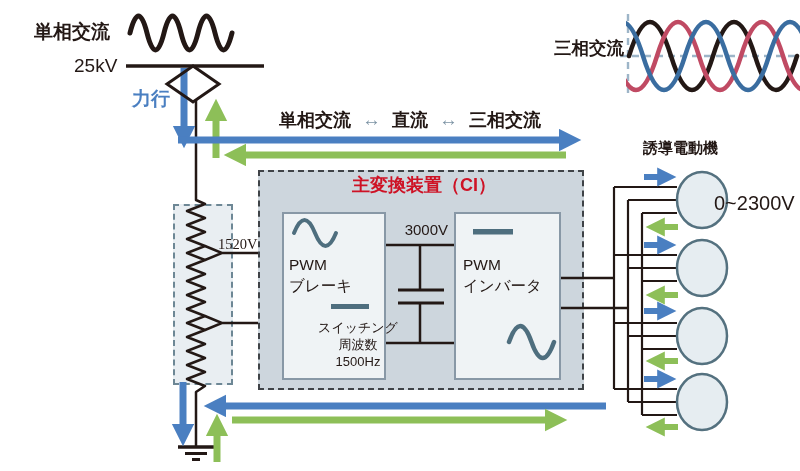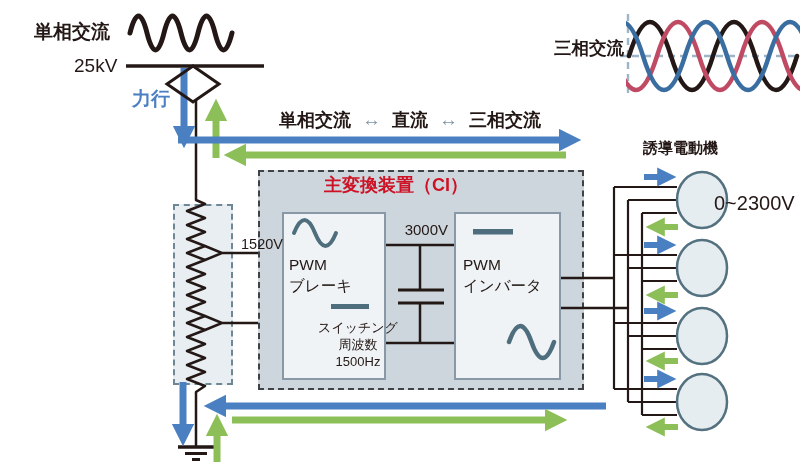--- a/index.html
+++ b/index.html
@@ -18,21 +18,21 @@
   .xfmr{left:147px;top:204px;width:60px;height:181px;background:#e9eef2;
         border:2px dashed #6d8795;z-index:1;}
   .unitbox{background:var(--boxfill);border:2px solid var(--boxborder);z-index:2;}
   .conv{left:256px;top:212px;width:104px;height:168px;}
   .inv{left:428px;top:212px;width:107px;height:168px;}
   svg.wires{position:absolute;left:0;top:0;z-index:3;pointer-events:none;}
   .txt{z-index:4;}
   .flowrow{position:absolute;left:253px;top:108px;display:flex;gap:11px;align-items:center;
            font-size:18px;font-weight:bold;z-index:4;}
   .flowrow .darr{color:#7c93a4;font-size:19px;}
-  .ci-title{left:232px;top:175px;width:276px;text-align:center;font-size:18px;}
+  .ci-title{left:232px;top:175px;width:276px;text-align:center;font-size:18px;padding-left:28px;}
   .note{left:256px;top:319px;width:104px;text-align:center;font-size:13px;line-height:17px;font-weight:normal;}
   .unitname{font-size:15.5px;line-height:21px;}
   .unitname span{display:block;}
 </style>
 </head>
 <body>
 
 <div class="stage">
 
   <div class="box ci-panel"></div>
@@ -159,21 +159,21 @@
     <span>単相交流</span>
     <span class="darr">↔</span>
     <span>直流</span>
     <span class="darr">↔</span>
     <span>三相交流</span>
   </div>
 
   <div class="lbl txt b" style="left:528px;top:38px;font-size:17.5px;">三相交流</div>
 
   <div class="lbl txt b red ci-title" style="position:absolute;">主変換装置（CI）</div>
-  <div class="lbl txt" style="left:215px;top:236px;font-size:14.5px;">1520V</div>
+  <div class="lbl txt" style="left:192px;top:236px;font-size:14.5px;font-family:Liberation Serif, serif;">1520V</div>
   <div class="lbl txt" style="left:366px;top:221px;width:56px;text-align:right;font-size:15px;">3000V</div>
 
   <div class="lbl txt unitname" style="left:263px;top:254px;">
     <span>PWM</span>
     <span>ブレーキ</span>
   </div>
   <div class="lbl txt note" style="position:absolute;padding-left:24px;">
     <span style="display:block">スイッチング</span>
     <span style="display:block">周波数</span>
     <span style="display:block">1500Hz</span>

